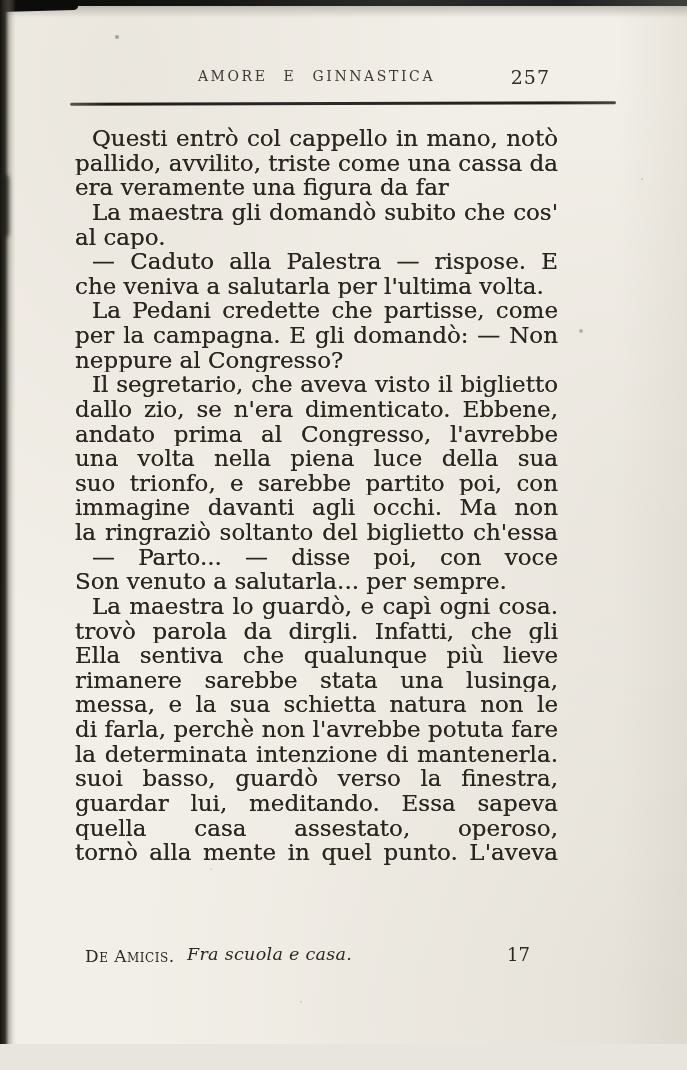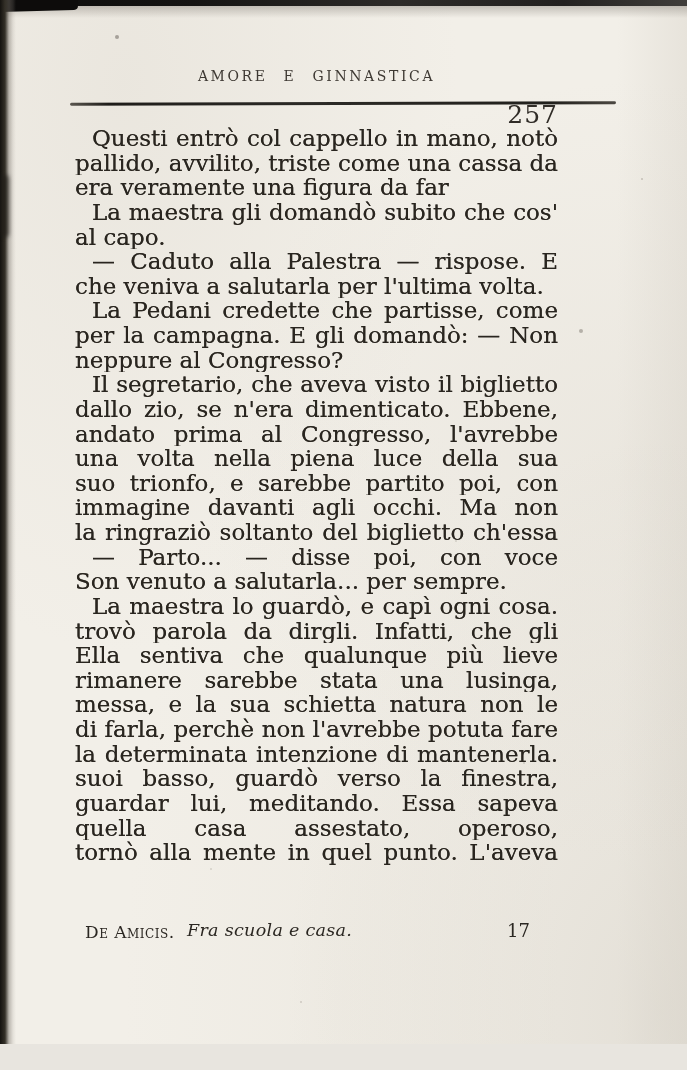--- a/index.html
+++ b/index.html
@@ -55,39 +55,39 @@
   .ink{color:#27231e;}
   .running-head{
     position:absolute;top:68px;left:75px;width:483px;height:22px;
   }
   .running-title{
     display:block;text-align:center;
     font-size:14px;letter-spacing:2.6px;word-spacing:9px;
     color:#3e3933;
   }
   .page-number{
-    position:absolute;right:0;top:-2px;
-    font-size:25px;color:#302c27;letter-spacing:1px;margin-top:34px;
+    position:absolute;right:8px;top:-2px;
+    font-size:19px;color:#302c27;letter-spacing:1px;
   }
   .head-rule{
     position:absolute;top:102px;left:70px;width:546px;height:2.6px;
     background:linear-gradient(90deg,#5a564f 0%,#1f1d1a 7%,#2c2a26 45%,#21201c 88%,#4c4842 100%);
     border-radius:2px;transform:rotate(-0.15deg);
   }
   .body-text{
     position:absolute;top:126px;left:75px;width:483px;
     font-size:23px;line-height:24.64px;color:#29251f;
     text-shadow:0 0 .4px rgba(41,37,31,.75);
   }
   .line{height:24.64px;overflow:hidden;white-space:normal;}
   .j{text-align:justify;text-align-last:justify;}
   .last{text-align:left;text-align-last:left;}
   .ind{text-indent:17px;}
   .footer{
-    position:absolute;top:920px;left:75px;width:483px;height:28px;
+    position:absolute;top:944px;left:75px;width:483px;height:28px;
     color:#2b2722;
   }
   .footer-author{
     position:absolute;left:10px;top:2px;
     font-variant:small-caps;font-size:17px;letter-spacing:.5px;
   }
   .footer-work{
     position:absolute;left:112px;top:0;
     font-style:italic;font-size:17.5px;letter-spacing:.3px;
   }

